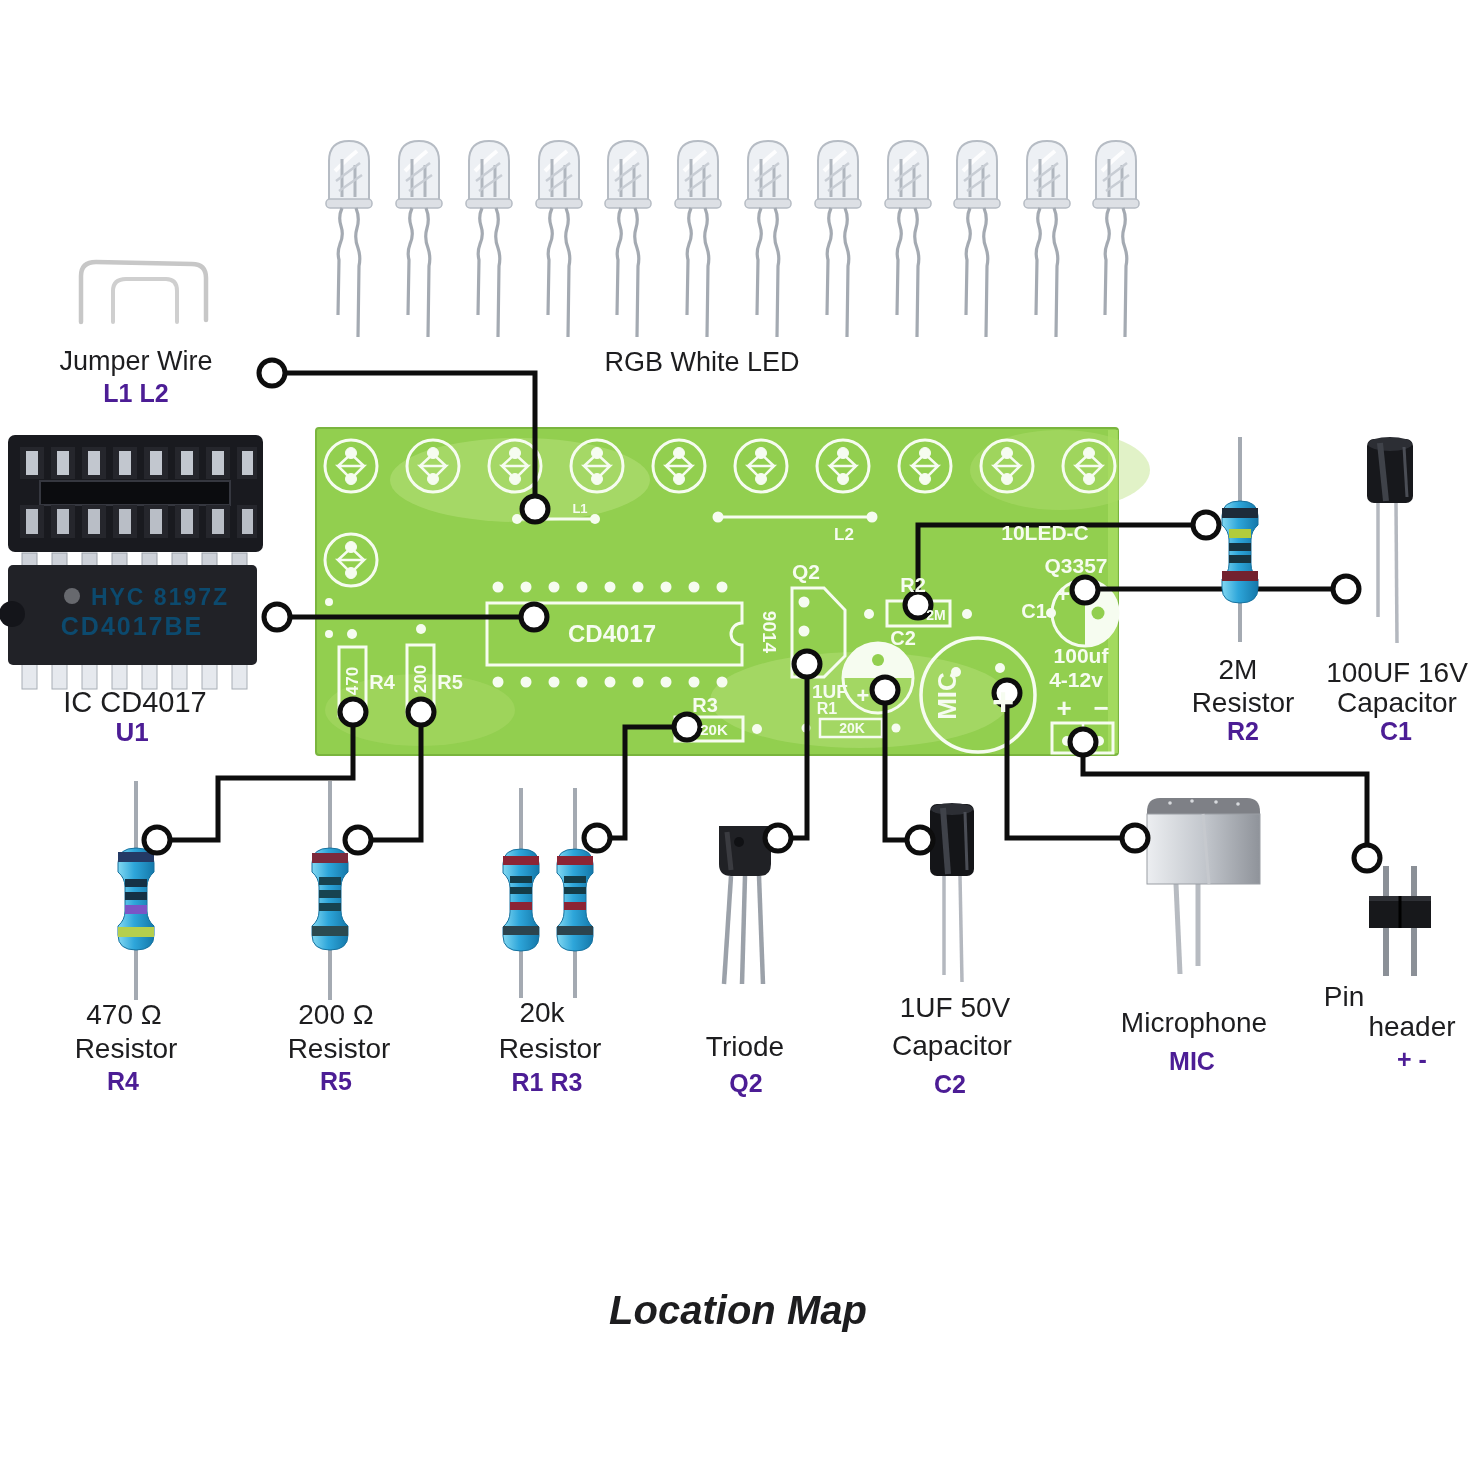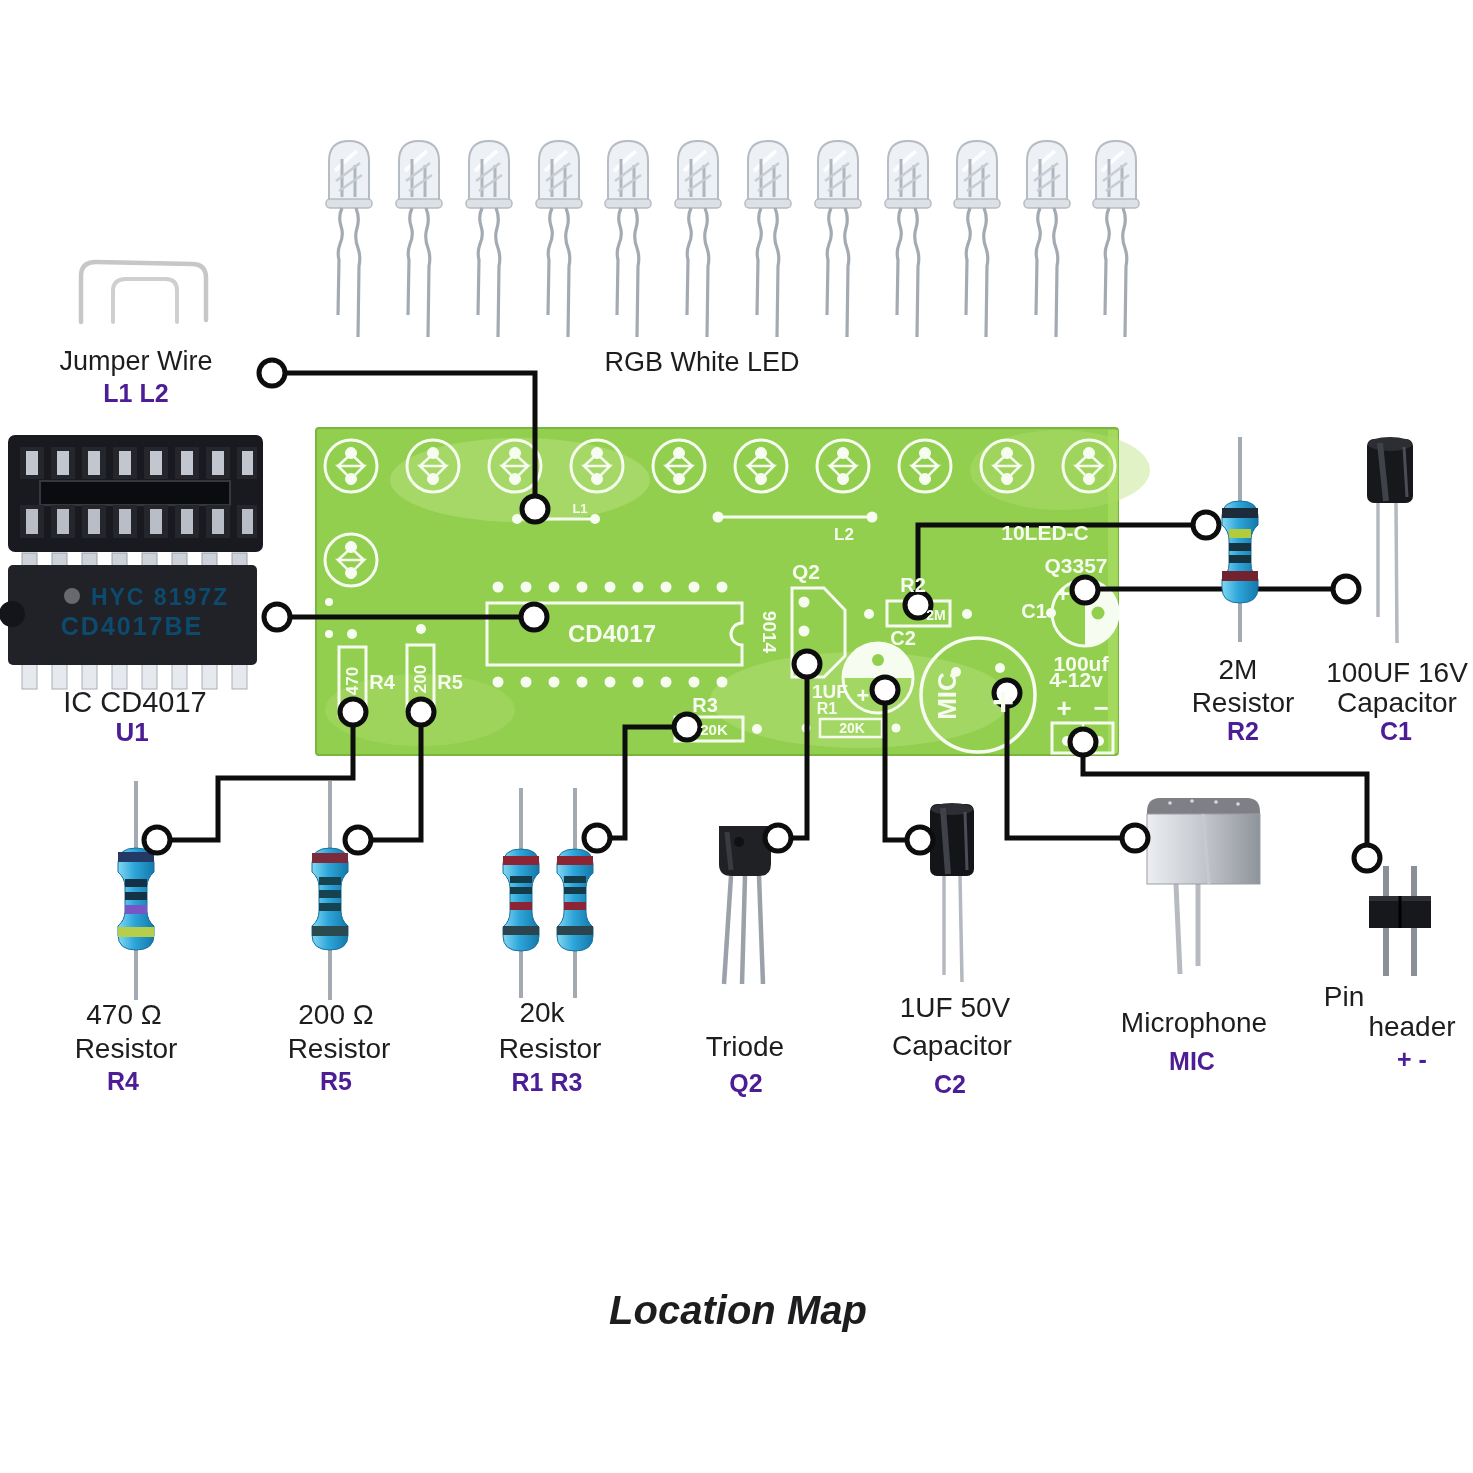--- a/index.html
+++ b/index.html
@@ -413,18 +413,18 @@
 <div class="silk" style="left:830px;top:691px;font-size:19px;">1UF</div>
 <div class="silk" style="left:863px;top:696px;font-size:22px;">+</div>
 <div class="silk" style="left:827px;top:709px;font-size:16px;">R1</div>
 <div class="silk" style="left:852px;top:728px;font-size:14px;">20K</div>
 <div class="silk v270" style="left:947px;top:696px;font-size:26px;">MIC</div>
 <div class="silk" style="left:1003px;top:702px;font-size:38px;">+</div>
 <div class="silk" style="left:1045px;top:532px;font-size:21px;">10LED-C</div>
 <div class="silk" style="left:1076px;top:565px;font-size:21px;">Q3357</div>
 <div class="silk" style="left:1034px;top:611px;font-size:20px;">C1</div>
 <div class="silk" style="left:1063px;top:594px;font-size:24px;">+</div>
-<div class="silk" style="left:1081px;top:655px;font-size:21px;margin-top:8px;">100uf</div>
+<div class="silk" style="left:1081px;top:655px;font-size:21px;">100uf</div>
 <div class="silk" style="left:1076px;top:679px;font-size:21px;">4-12v</div>
 <div class="silk" style="left:1064px;top:708px;font-size:26px;">+</div>
 <div class="silk" style="left:1101px;top:708px;font-size:26px;">−</div>
 
 </div>
 
 </body></html>

